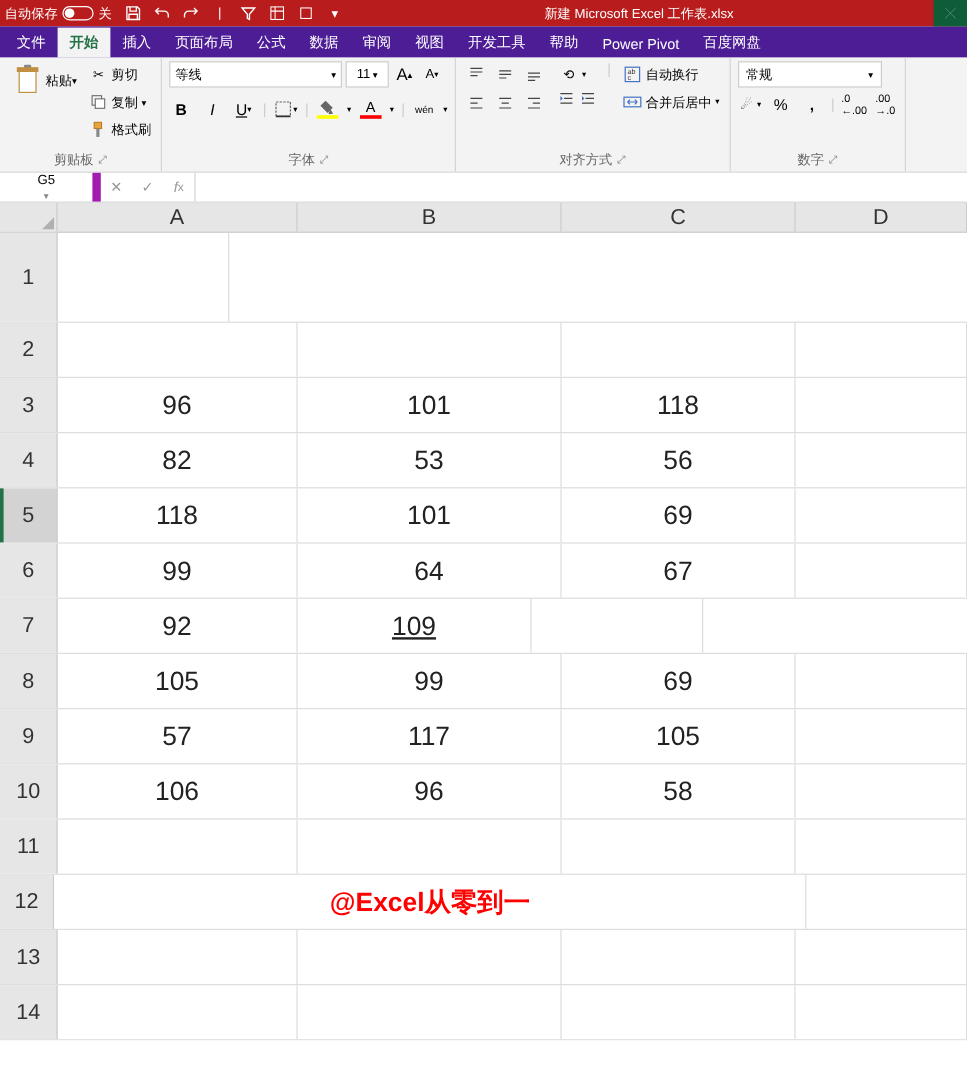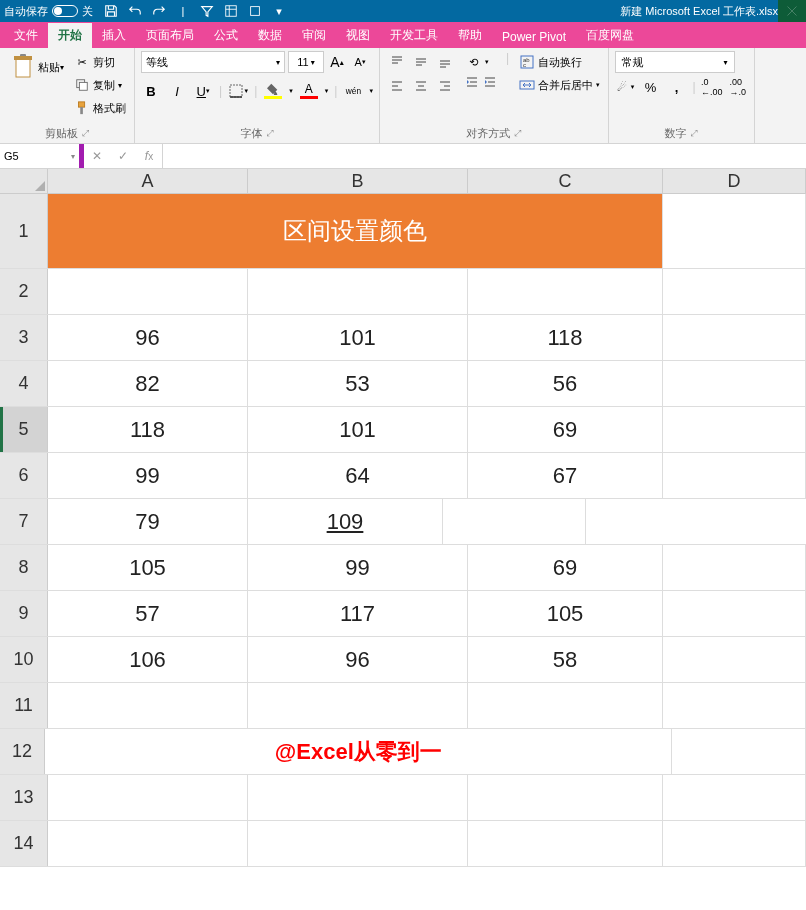--- a/index.html
+++ b/index.html
@@ -1,29 +1,29 @@
 <!DOCTYPE html>
 <html><head>
 <meta charset="utf-8">
 <style>
 * { box-sizing: border-box; margin: 0; padding: 0; }
 body { font-family: "Microsoft YaHei", sans-serif; font-size: 12px; background: #fff; width: 806px; overflow: hidden; }
 
 
-.titlebar { background: #0369a1; color: #fff; height: 22px; display: flex; align-items: center; padding: 0 4px; font-size: 11px; }
+.titlebar { background: #b91c1c; color: #fff; height: 22px; display: flex; align-items: center; padding: 0 4px; font-size: 11px; }
 .titlebar .autosave { display: flex; align-items: center; gap: 4px; }
 .toggle { width: 26px; height: 12px; border: 1px solid #fff; border-radius: 6px; position: relative; }
 .toggle::after { content: ""; position: absolute; width: 8px; height: 8px; background: #fff; border-radius: 50%; top: 1px; left: 1px; }
 .qat { display: flex; gap: 8px; margin-left: 10px; align-items: center; }
 .qat-icon { width: 16px; height: 16px; display: flex; align-items: center; justify-content: center; color: #fff; cursor: pointer; }
-.title-text { flex: 1; text-align: right; }
+.title-text { flex: 1; text-align: center; }
 .title-corner { width: 28px; height: 22px; background: #0e5c38; margin-left: auto; margin-right: -4px; display: flex; align-items: center; justify-content: center; }
 
 
-.tabs { background: #ec4899; display: flex; height: 26px; align-items: flex-end; padding-left: 4px; }
+.tabs { background: #4c1d95; display: flex; height: 26px; align-items: flex-end; padding-left: 4px; }
 .tab { padding: 4px 10px; color: #fff; cursor: pointer; font-size: 12px; }
 .tab.active { background: #f3f3f3; color: #217346; font-weight: bold; }
 
 
 .ribbon { background: #f3f3f3; border-bottom: 1px solid #d4d4d4; display: flex; height: 96px; }
 .rgroup { border-right: 1px solid #d4d4d4; padding: 3px 6px 2px; display: flex; flex-direction: column; }
 .rgroup-content { flex: 1; display: flex; align-items: flex-start; gap: 4px; }
 .rgroup-label { text-align: center; font-size: 11px; color: #666; display: flex; justify-content: center; align-items: center; gap: 4px; padding-top: 2px; }
 .rgroup-label .launcher { font-size: 9px; color: #888; cursor: pointer; }
 
@@ -40,21 +40,21 @@
 .fbtn { width: 20px; height: 20px; display: flex; align-items: center; justify-content: center; cursor: pointer; font-size: 13px; }
 .color-bar { width: 18px; height: 3px; margin-top: 1px; }
 
 .align-grid { display: grid; grid-template-columns: repeat(3, 22px); grid-template-rows: repeat(2, 22px); gap: 2px; }
 .abtn { display: flex; align-items: center; justify-content: center; cursor: pointer; }
 
 .numfmt { border: 1px solid #ccc; background: #fff; height: 22px; width: 120px; padding: 0 6px; display: flex; align-items: center; justify-content: space-between; font-size: 11px; }
 
 
 .fbar { display: flex; height: 25px; border-bottom: 1px solid #d4d4d4; align-items: stretch; background: #fff; }
-.namebox { width: 84px; border-right: 5px solid #a21caf; display: flex; align-items: center; padding: 0 4px; font-size: 11px; justify-content: space-between; }
+.namebox { width: 84px; border-right: 7px solid #a21caf; display: flex; align-items: center; padding: 0 4px; font-size: 11px; justify-content: space-between; flex-direction: column; }
 .fbar-btns { display: flex; align-items: center; border-right: 1px solid #d4d4d4; }
 .fbar-btn { width: 26px; height: 100%; display: flex; align-items: center; justify-content: center; color: #999; cursor: pointer; }
 .fbar-input { flex: 1; padding: 0 6px; display: flex; align-items: center; }
 
 
 .sheet { display: flex; flex-direction: column; }
 .col-headers { display: flex; height: 25px; background: #e6e6e6; border-bottom: 1px solid #ccc; }
 .corner { width: 48px; border-right: 1px solid #ccc; background: #e6e6e6; position: relative; }
 .corner::after { content: ""; position: absolute; right: 2px; bottom: 2px; border-left: 10px solid transparent; border-bottom: 10px solid #b0b0b0; }
 .colh { border-right: 1px solid #ccc; display: flex; align-items: center; justify-content: center; font-size: 18px; color: #333; cursor: pointer; }
@@ -397,21 +397,20 @@
     <div id="colheaders" style="display:flex">
         <div class="colh" style="width: 200px;">A</div>
         <div class="colh" style="width: 220px;">B</div>
         <div class="colh" style="width: 195px;">C</div>
         <div class="colh" style="width: 143px;">D</div>
       </div>
   </div>
   <div id="rows">
       <div class="srow" style="height: 75px;">
         <div class="rowh">1</div>
-        <div class="cell merged-header" style="width: 615px;">区间设置颜色</div>
         <div class="cell" style="width: 143px;"></div>
       </div>
       <div class="srow" style="height: 46px;">
         <div class="rowh">2</div>
         <div class="cell" style="width: 200px;"></div>
         <div class="cell" style="width: 220px;"></div>
         <div class="cell" style="width: 195px;"></div>
         <div class="cell" style="width: 143px;"></div>
       </div>
       <div class="srow" style="height: 46px;">
@@ -437,21 +436,21 @@
       </div>
       <div class="srow" style="height: 46px;">
         <div class="rowh">6</div>
         <div class="cell" style="width: 200px;">99</div>
         <div class="cell" style="width: 220px;">64</div>
         <div class="cell" style="width: 195px;">67</div>
         <div class="cell" style="width: 143px;"></div>
       </div>
       <div class="srow" style="height: 46px;">
         <div class="rowh">7</div>
-        <div class="cell" style="width: 200px;">79</div>
+        <div class="cell" style="width: 200px;">92</div>
         <div class="cell" style="width: 195px; text-decoration: underline;">109</div>
         <div class="cell" style="width: 143px;"></div>
       </div>
       <div class="srow" style="height: 46px;">
         <div class="rowh">8</div>
         <div class="cell" style="width: 200px;">105</div>
         <div class="cell" style="width: 220px;">99</div>
         <div class="cell" style="width: 195px;">69</div>
         <div class="cell" style="width: 143px;"></div>
       </div>

